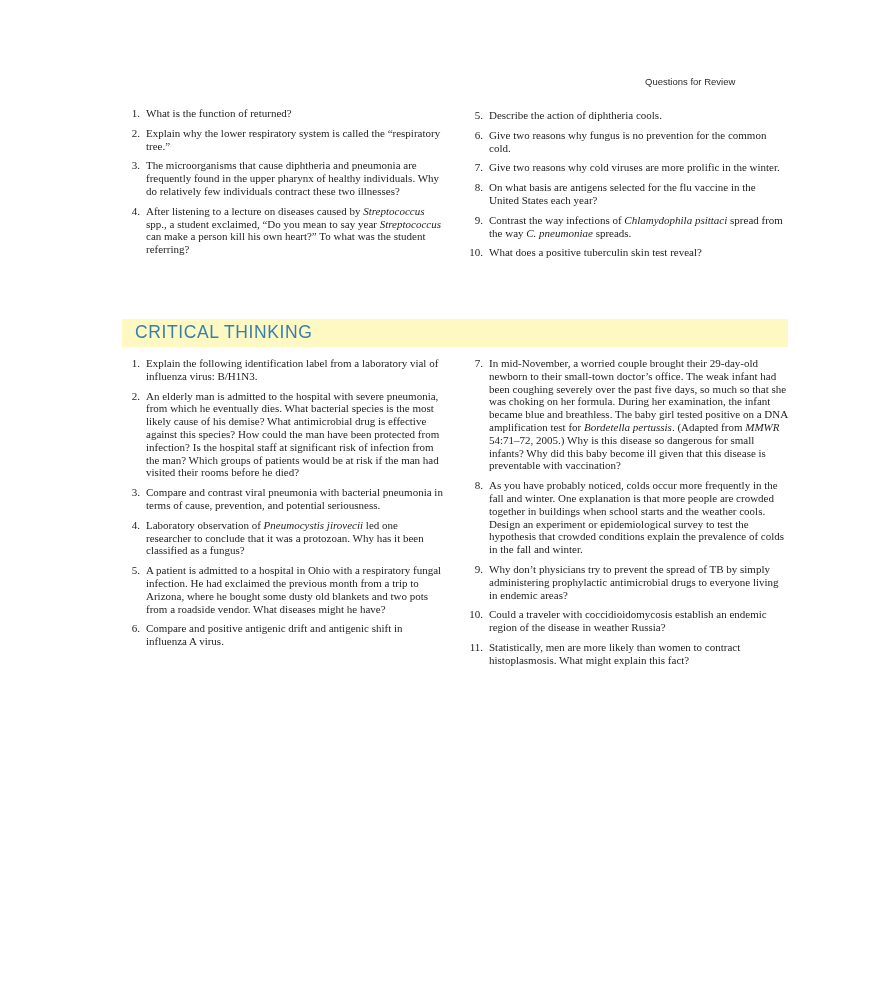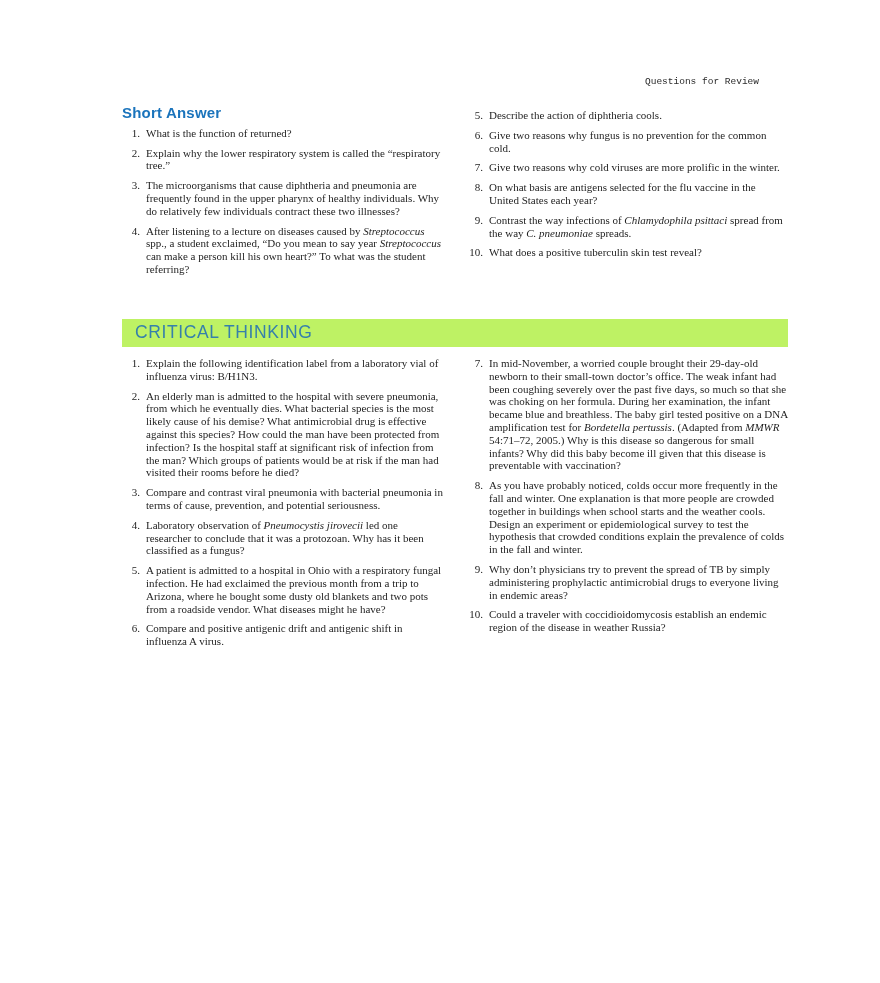--- a/index.html
+++ b/index.html
@@ -11,21 +11,21 @@
     font-family: "Liberation Serif", serif;
     font-size: 11px;
     line-height: 12.8px;
     color: #1e1e1e;
     overflow: hidden;
   }
   .running-head {
     position: absolute;
     top: 76px;
     left: 645px;
-    font-family: Liberation Mono, monospace;
+    font-family: Liberation Sans, sans-serif;
     font-size: 9.5px;
     color: #2b2b2b;
   }
   .two-col {
     position: absolute;
     left: 122px;
     width: 666px;
     display: flex;
     gap: 20px;
   }
@@ -71,21 +71,20 @@
 </style>
 </head>
 <body>
 
 <div class="page" style="color: rgb(30, 30, 30);">
 
   <div class="running-head">Questions for Review</div>
 
   <section class="two-col short-answer">
     <div class="col">
-      <h2 class="sa-title" style="color: rgb(27, 116, 188);">Short Answer</h2>
       <div class="qlist">
           <div class="q-item">
             <span class="q-num">1.</span>
             <span class="q-text"><span>What is the function of returned?</span></span>
           </div>
           <div class="q-item">
             <span class="q-num">2.</span>
             <span class="q-text"><span>Explain why the lower respiratory system is called the “respiratory tree.”</span></span>
           </div>
           <div class="q-item">
@@ -121,21 +120,21 @@
             <span class="q-text"><span>Contrast the way infections of </span><i>Chlamydophila psittaci</i><span> spread from the way </span><i>C. pneumoniae</i><span> spreads.</span></span>
           </div>
           <div class="q-item">
             <span class="q-num">10.</span>
             <span class="q-text"><span>What does a positive tuberculin skin test reveal?</span></span>
           </div>
         </div>
     </div>
   </section>
 
-  <div class="banner" style="background: #bef264;">
+  <div class="banner" style="background: #fef9c3;">
     <span class="banner-title" style="color: rgb(54, 128, 171);">CRITICAL THINKING</span>
   </div>
 
   <section class="two-col critical-list">
     <div class="col">
       <div class="qlist">
           <div class="q-item">
             <span class="q-num">1.</span>
             <span class="q-text"><span>Explain the following identification label from a laboratory vial of influenza virus: B/H1N3.</span></span>
           </div>
@@ -172,17 +171,21 @@
             <span class="q-text"><span>As you have probably noticed, colds occur more frequently in the fall and winter. One explanation is that more people are crowded together in buildings when school starts and the weather cools. Design an experiment or epidemiological survey to test the hypothesis that crowded conditions explain the prevalence of colds in the fall and winter.</span></span>
           </div>
           <div class="q-item">
             <span class="q-num">9.</span>
             <span class="q-text"><span>Why don’t physicians try to prevent the spread of TB by simply administering prophylactic antimicrobial drugs to everyone living in endemic areas?</span></span>
           </div>
           <div class="q-item">
             <span class="q-num">10.</span>
             <span class="q-text"><span>Could a traveler with coccidioidomycosis establish an endemic region of the disease in weather Russia?</span></span>
           </div>
+          <div class="q-item">
+            <span class="q-num">11.</span>
+            <span class="q-text"><span>Statistically, men are more likely than women to contract histoplasmosis. What might explain this fact?</span></span>
+          </div>
         </div>
     </div>
   </section>
 
 </div>
 
 </body></html>

